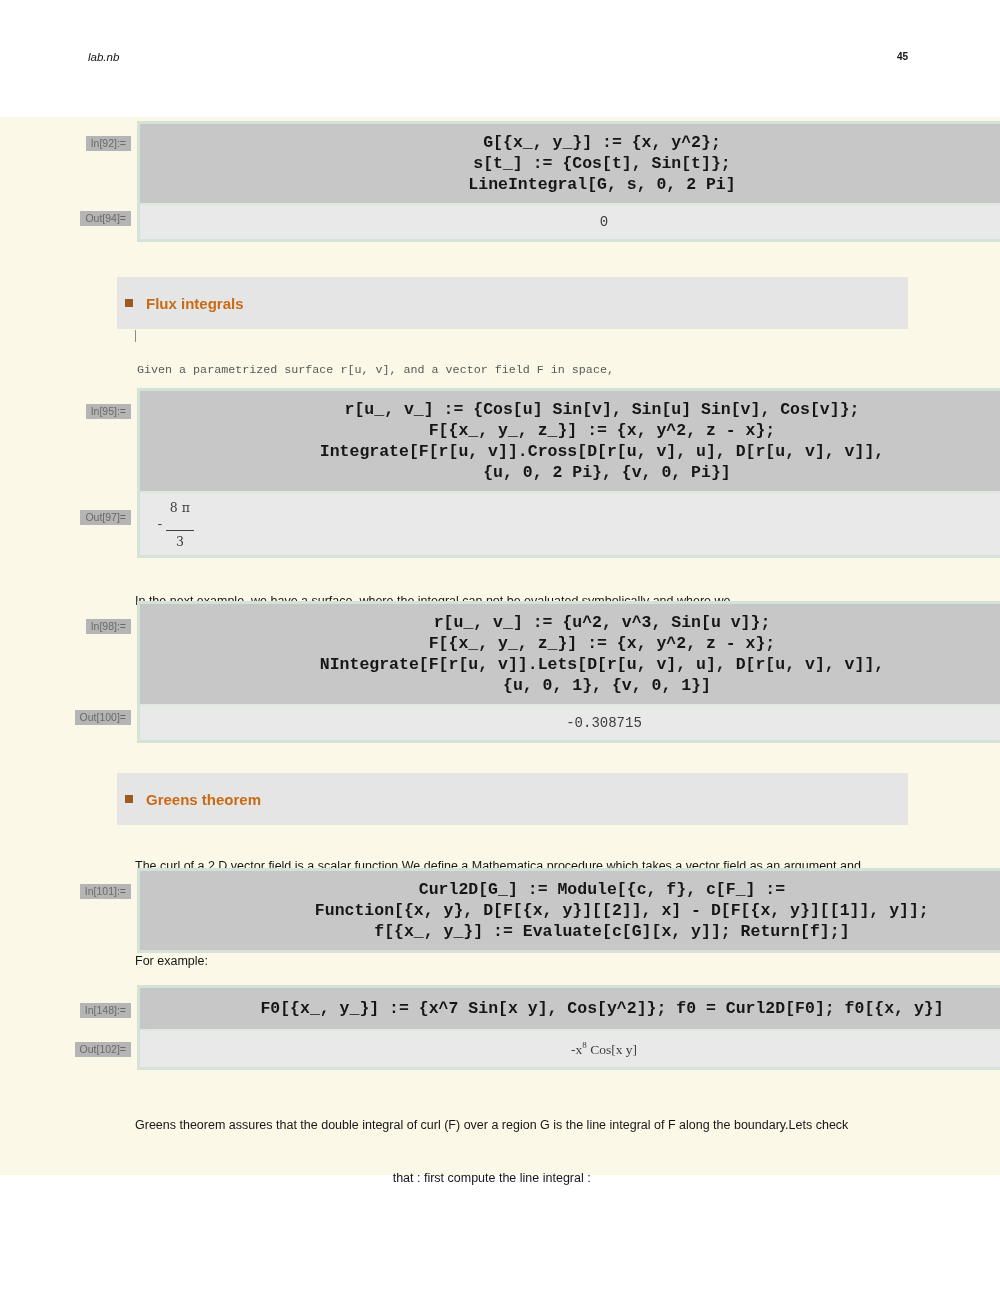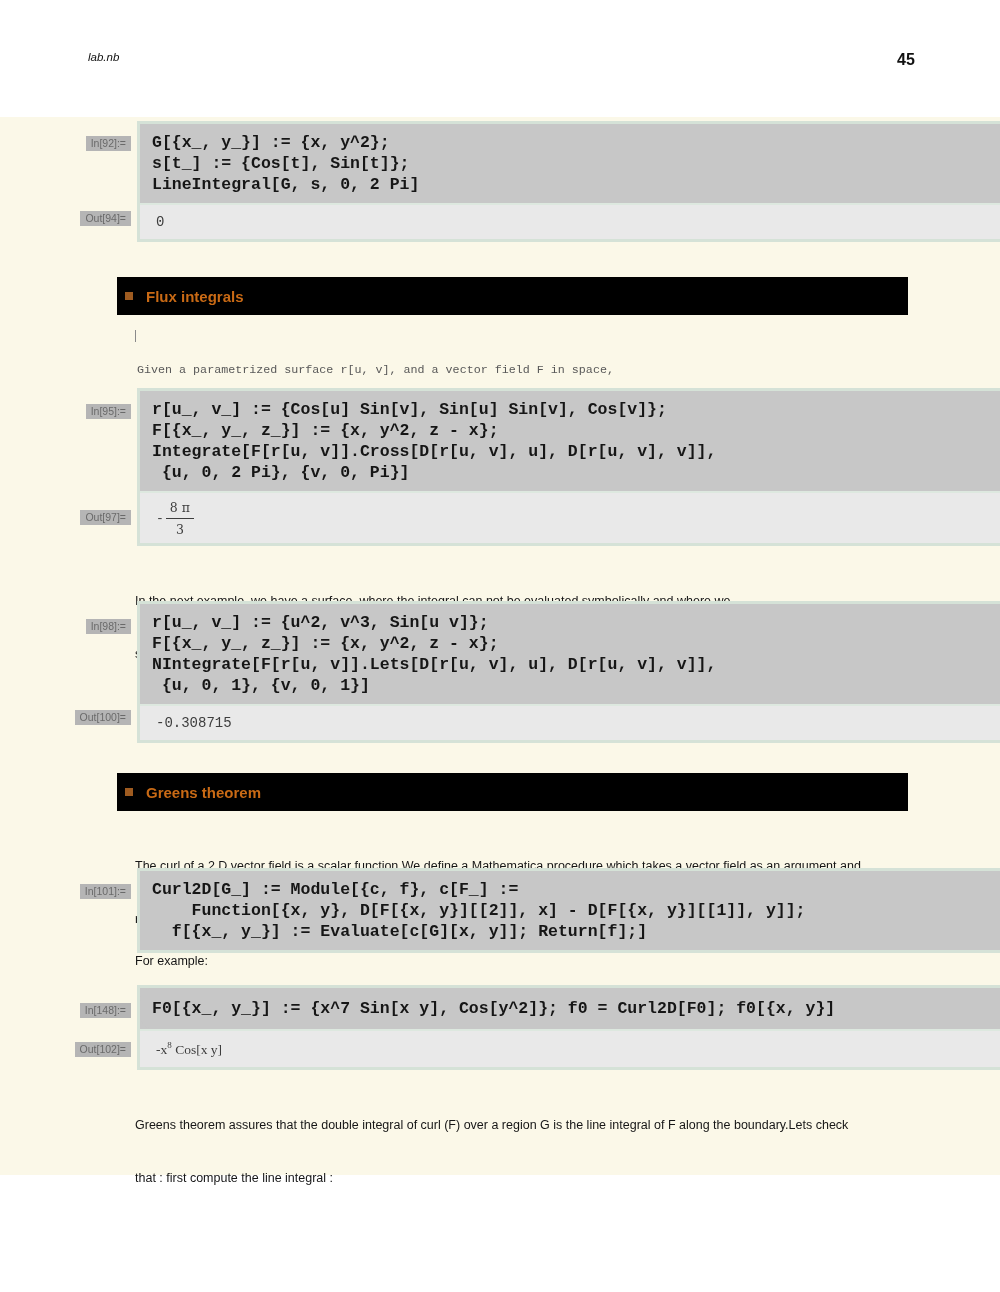--- a/index.html
+++ b/index.html
@@ -1,50 +1,50 @@
 <!DOCTYPE html>
 <html><head>
 <meta charset="utf-8">
 <style>
   html,body{margin:0;padding:0;}
   body{
     width:1000px;height:1292px;background:#ffffff;
     font-family:"Liberation Sans",sans-serif;position:relative;overflow:hidden;
   }
-  #page{position:relative;width:1000px;height:1292px;}
+  #page{position:relative;width:1000px;height:1292px;text-align:center;}
   .cream{position:absolute;left:0;top:117px;width:1000px;height:1058px;background:#fbf8e8;}
   .hdr-doc{position:absolute;left:88px;top:51px;font-style:italic;font-size:11.5px;color:#111;}
-  .hdr-page{position:absolute;left:897px;top:51px;font-weight:bold;font-size:16px;color:#111;}
+  .hdr-page{position:absolute;left:897px;top:51px;font-weight:bold;font-size:10px;color:#111;}
 
   .cell{position:absolute;left:137px;width:926px;border:3px solid #d5e2d7;box-sizing:border-box;background:#c7c7c7;}
   .ci{background:#c7c7c7;padding:8px 8px 8px 12px;}
   .ci.single{padding:10px 8px 10px 12px;border-radius:14px;}
   .code-line{
     font-family:"Liberation Mono","DejaVu Sans Mono",monospace;
     font-weight:700;font-size:16.5px;line-height:21px;color:#161616;white-space:pre;
   }
   .co{background:#e9e9e9;border-top:2px solid #dde8df;padding:9px 8px 9px 16px;}
   .out-text{font-family:"Liberation Mono","DejaVu Sans Mono",monospace;font-size:14px;color:#3d3d3d;white-space:pre;}
   .co.frac-out{padding:6px 8px 6px 16px;}
   .frac-row{display:flex;align-items:center;}
   .frac-sign{font-family:"Liberation Mono",monospace;font-size:13px;color:#3d3d3d;margin-right:2px;}
   .frac{display:inline-flex;flex-direction:column;align-items:center;
     font-family:"DejaVu Serif",serif;font-size:12.5px;color:#3d3d3d;}
-  .frac .num{border-bottom:1.5px solid #3d3d3d;padding:1px 4px 3px;}
+  .frac .num{border-bottom:1.5px solid #3d3d3d;padding:1px 4px 15px;}
   .frac .den{padding-top:3px;}
   .out-math{font-family:Liberation Serif, serif;font-size:13.5px;color:#3d3d3d;white-space:pre;}
   .out-math sup{font-size:9px;}
 
   .iolabel{
     position:absolute;right:869px;background:#b5b5b5;color:#6a6a6a;
     font-size:10.5px;line-height:13px;padding:1px 5px;white-space:nowrap;
     font-family:"Liberation Sans",sans-serif;
   }
 
-  .secbar{position:absolute;left:117px;width:791px;height:38px;background:#000000;
+  .secbar{position:absolute;left:117px;width:791px;height:52px;background:#e5e5e5;
     display:flex;align-items:center;}
   .bullet{width:8px;height:8px;background:#9e5b20;margin-left:8px;flex:0 0 auto;}
   .sectitle{margin-left:13px;font-weight:bold;font-size:15px;color:#c96a15;}
 
   .mono-note{position:absolute;left:137px;
     font-family:"Liberation Mono","DejaVu Sans Mono",monospace;
     font-size:11.7px;line-height:16.5px;color:#585858;white-space:pre;}
   .insert-bar{position:absolute;left:135px;width:1px;height:12px;background:#8a8a8a;}
 
   .para{position:absolute;left:135px;font-size:12.5px;line-height:17.5px;color:#161616;white-space:pre;}

